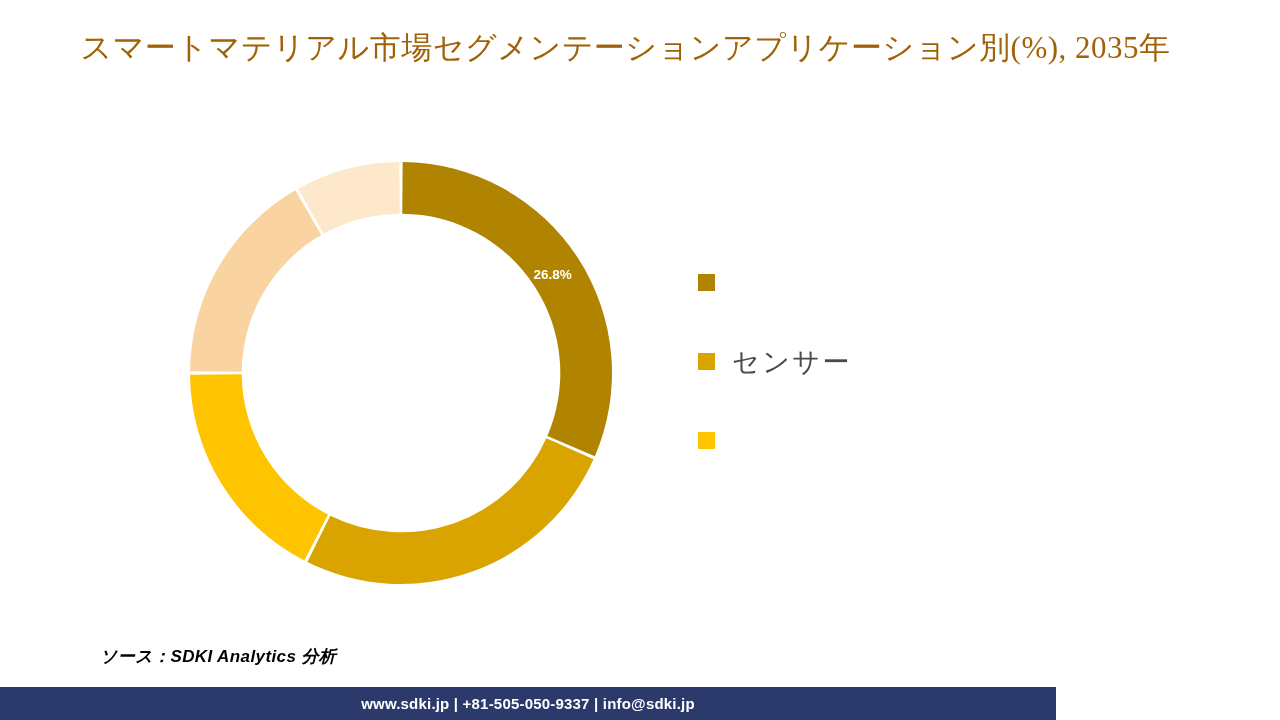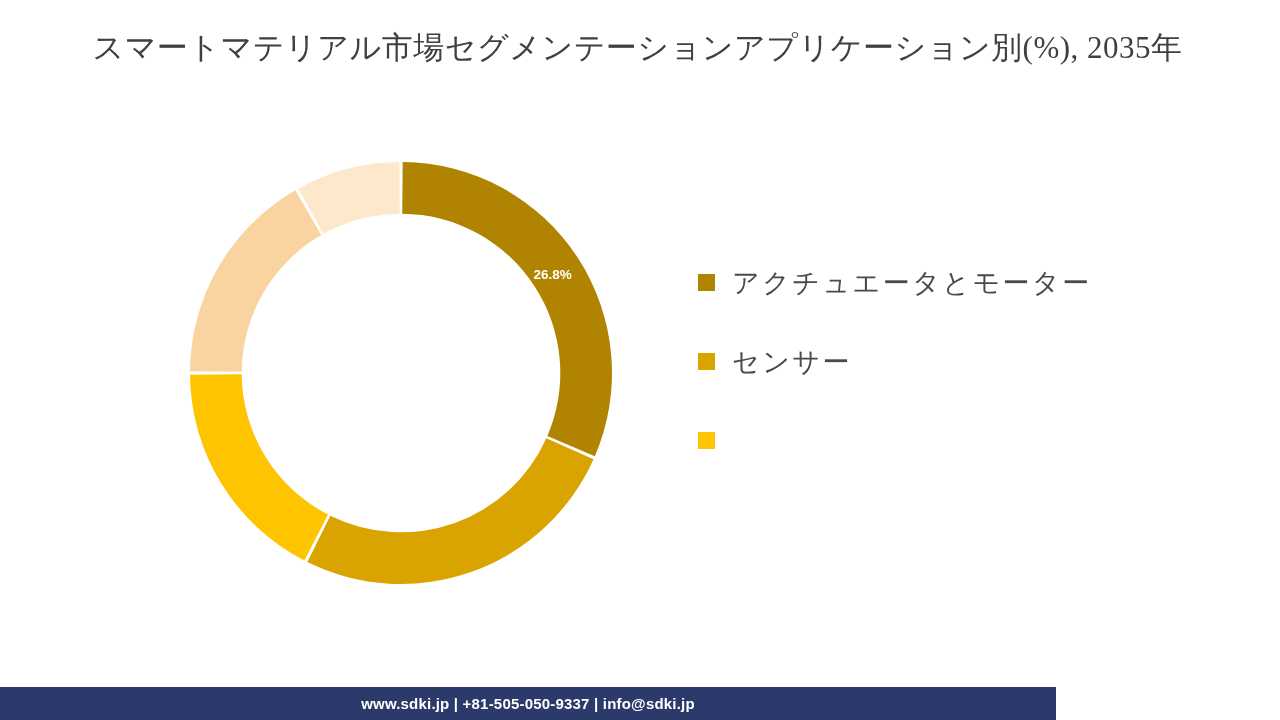--- a/index.html
+++ b/index.html
@@ -17,28 +17,28 @@
 
   #slide {
     position: absolute;
     inset: 0;
     background: #ffffff;
   }
 
   
   #chart-title {
     position: absolute;
-    left: 60px;
+    left: 48px;
     top: 24px;
     width: 1155px;
     text-align: center;
     font-family: "Liberation Serif", serif;
     font-size: 31px;
     line-height: 47px;
-    color: #404040;
+    color: #a16207;
     letter-spacing: 0.5px;
     font-weight: 400;
   }
 
   
   #donut-wrap {
     position: absolute;
     left: 188px;
     top: 160px;
     width: 426px;
@@ -134,29 +134,29 @@
         </g>
       <g id="slice-label-group">
           <text x="364.5549213116226" y="119.01402164024503" text-anchor="middle" class="slice-label" fill="#FFFFFF">26.8%</text>
         </g>
     </svg>
   </div>
 
   <div id="legend">
     <div class="legend-item">
       <span class="legend-swatch" style="background: rgb(176, 132, 0);"></span>
-      <span class="legend-label">アクチュエータとモーター</span>
     </div>
     <div class="legend-item">
       <span class="legend-swatch" style="background: rgb(217, 164, 0);"></span>
       <span class="legend-label">センサー</span>
     </div>
     <div class="legend-item">
       <span class="legend-swatch" style="background: rgb(255, 196, 0);"></span>
     </div>
   </div>
 
+  <div id="source-note">ソース：SDKI Analytics 分析</div>
 
   <div id="footer-bar">
     <span id="footer-text">www.sdki.jp | +81-505-050-9337 | info@sdki.jp</span>
   </div>
 
 </div>
 
 </body></html>

